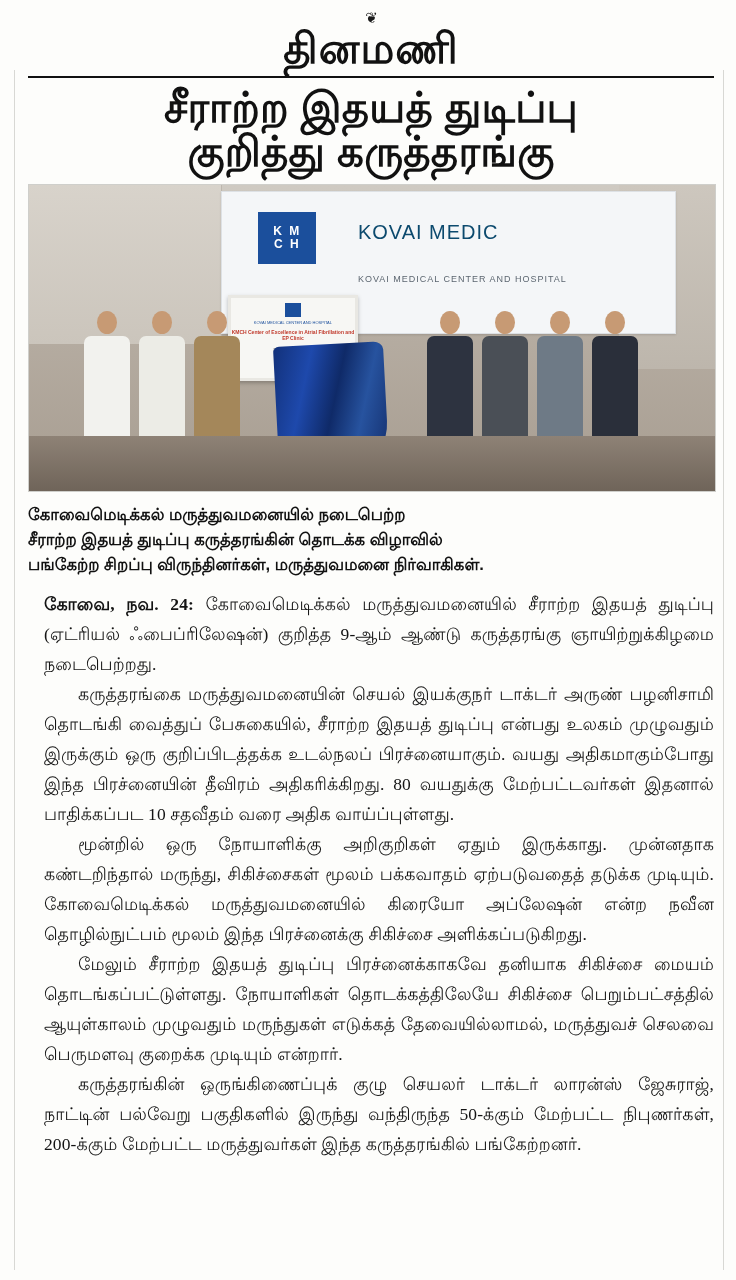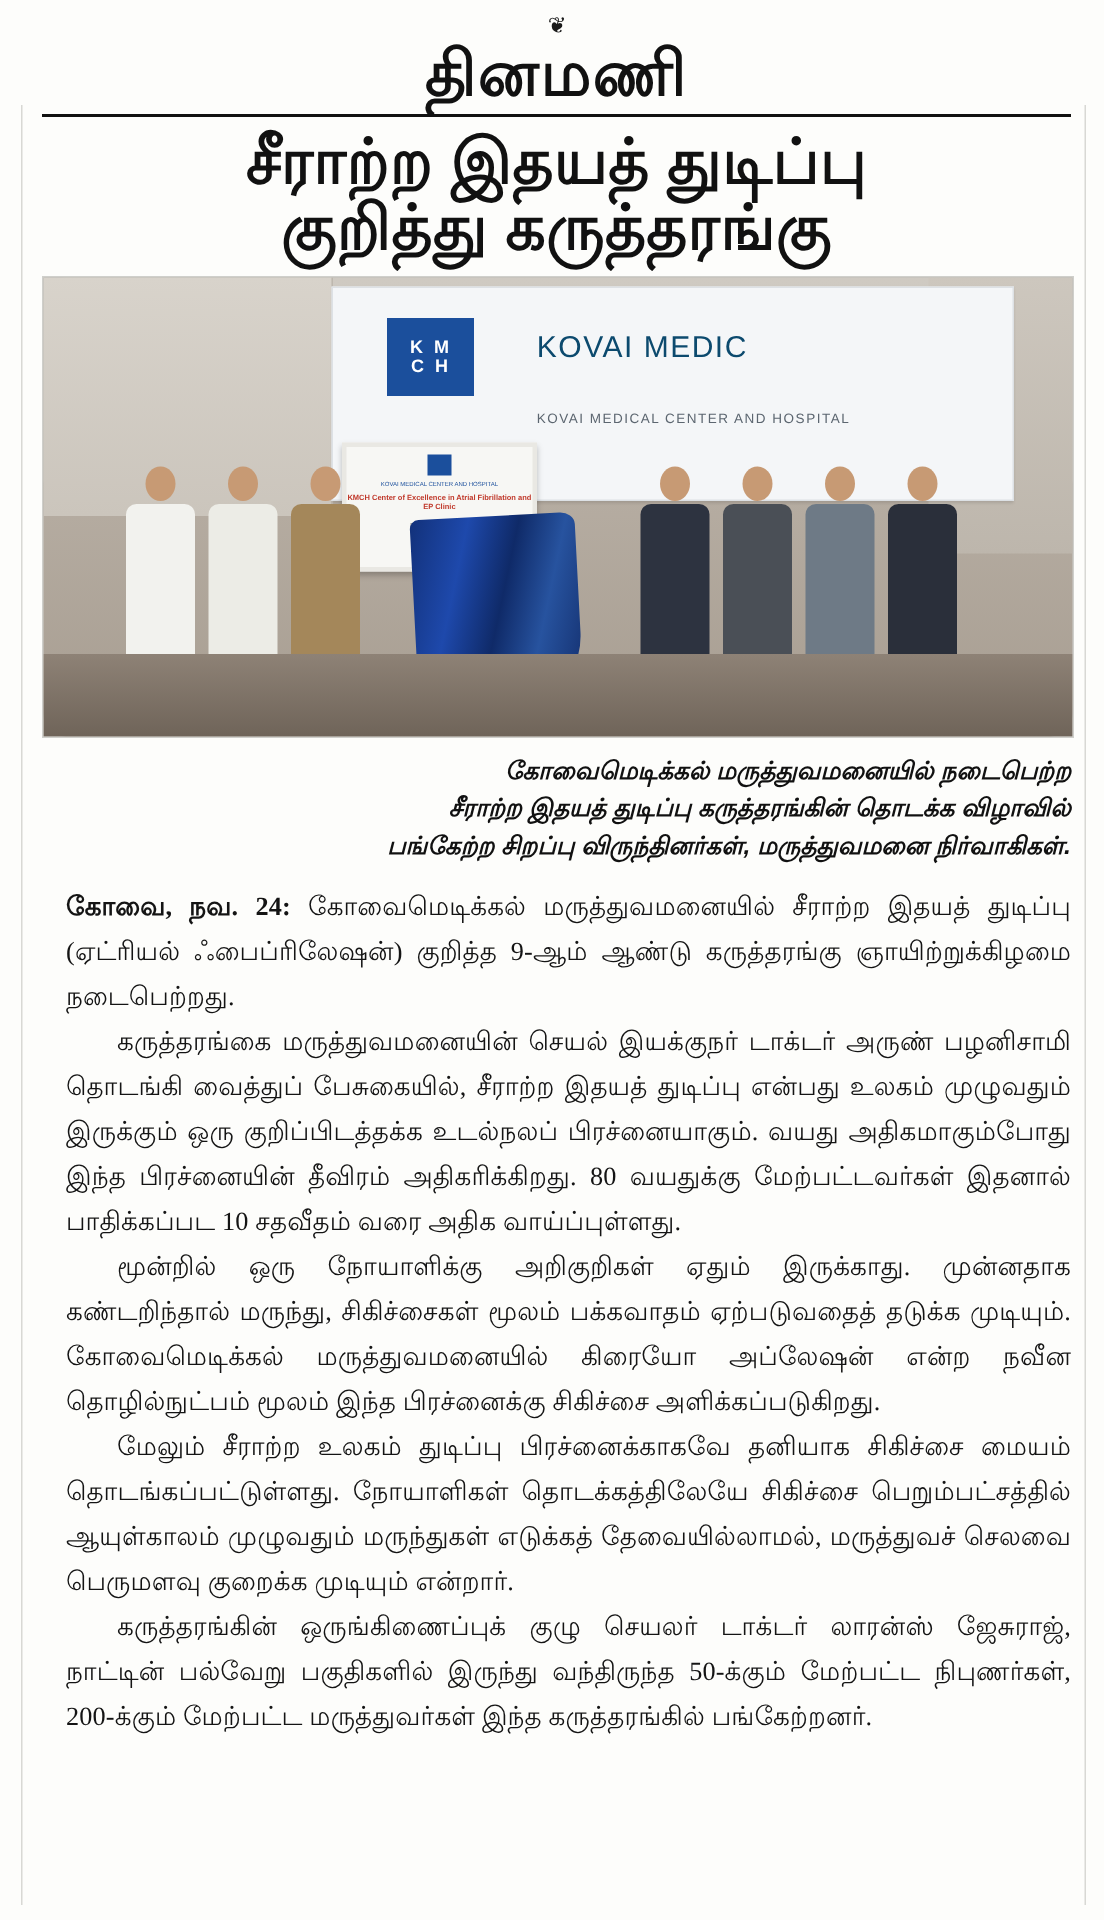--- a/index.html
+++ b/index.html
@@ -204,24 +204,23 @@
   .p5 { left: 66%; } .p5 .torso { background: #4a4f56; }
   .p6 { left: 74%; } .p6 .torso { background: #6e7a86; }
   .p7 { left: 82%; } .p7 .torso { background: #2a2f3a; }
 
   
   .caption {
     font-family: "Liberation Sans", sans-serif;
     font-weight: bold;
     font-size: 16.5px;
     line-height: 25px;
-    text-align: right;
+    text-align: left;
     color: #111;
     margin: 2px 0 12px 0;
-    font-style: italic;
   }
   .caption .cl { display: block; }
 
   
   .body-col {
     font-family: "Liberation Serif", serif;
     font-size: 17.5px;
     line-height: 30px;
     color: #141414;
     text-align: justify;
@@ -316,17 +315,17 @@
   <div class="caption">
     <span class="cl">கோவைமெடிக்கல் மருத்துவமனையில் நடைபெற்ற</span>
     <span class="cl">சீராற்ற இதயத் துடிப்பு கருத்தரங்கின் தொடக்க விழாவில்</span>
     <span class="cl">பங்கேற்ற சிறப்பு விருந்தினர்கள், மருத்துவமனை நிர்வாகிகள்.</span>
   </div>
 
   <div class="body-col">
     <p class="first"><span class="dateline">கோவை, நவ. 24:</span> <span>கோவைமெடிக்கல் மருத்துவமனையில் சீராற்ற இதயத் துடிப்பு (ஏட்ரியல் ஃபைப்ரிலேஷன்) குறித்த 9-ஆம் ஆண்டு கருத்தரங்கு ஞாயிற்றுக்கிழமை நடைபெற்றது.</span></p>
     <p>கருத்தரங்கை மருத்துவமனையின் செயல் இயக்குநர் டாக்டர் அருண் பழனிசாமி தொடங்கி வைத்துப் பேசுகையில், சீராற்ற இதயத் துடிப்பு என்பது உலகம் முழுவதும் இருக்கும் ஒரு குறிப்பிடத்தக்க உடல்நலப் பிரச்னையாகும். வயது அதிகமாகும்போது இந்த பிரச்னையின் தீவிரம் அதிகரிக்கிறது. 80 வயதுக்கு மேற்பட்டவர்கள் இதனால் பாதிக்கப்பட 10 சதவீதம் வரை அதிக வாய்ப்புள்ளது.</p>
     <p>மூன்றில் ஒரு நோயாளிக்கு அறிகுறிகள் ஏதும் இருக்காது. முன்னதாக கண்டறிந்தால் மருந்து, சிகிச்சைகள் மூலம் பக்கவாதம் ஏற்படுவதைத் தடுக்க முடியும். கோவைமெடிக்கல் மருத்துவமனையில் கிரையோ அப்லேஷன் என்ற நவீன தொழில்நுட்பம் மூலம் இந்த பிரச்னைக்கு சிகிச்சை அளிக்கப்படுகிறது.</p>
-    <p>மேலும் சீராற்ற உலகம் துடிப்பு பிரச்னைக்காகவே தனியாக சிகிச்சை மையம் தொடங்கப்பட்டுள்ளது. நோயாளிகள் தொடக்கத்திலேயே சிகிச்சை பெறும்பட்சத்தில் ஆயுள்காலம் முழுவதும் மருந்துகள் எடுக்கத் தேவையில்லாமல், மருத்துவச் செலவை பெருமளவு குறைக்க முடியும் என்றார்.</p>
+    <p>மேலும் சீராற்ற இதயத் துடிப்பு பிரச்னைக்காகவே தனியாக சிகிச்சை மையம் தொடங்கப்பட்டுள்ளது. நோயாளிகள் தொடக்கத்திலேயே சிகிச்சை பெறும்பட்சத்தில் ஆயுள்காலம் முழுவதும் மருந்துகள் எடுக்கத் தேவையில்லாமல், மருத்துவச் செலவை பெருமளவு குறைக்க முடியும் என்றார்.</p>
     <p>கருத்தரங்கின் ஒருங்கிணைப்புக் குழு செயலர் டாக்டர் லாரன்ஸ் ஜேசுராஜ், நாட்டின் பல்வேறு பகுதிகளில் இருந்து வந்திருந்த 50-க்கும் மேற்பட்ட நிபுணர்கள், 200-க்கும் மேற்பட்ட மருத்துவர்கள் இந்த கருத்தரங்கில் பங்கேற்றனர்.</p>
   </div>
 
 </div>
 
 </body></html>

